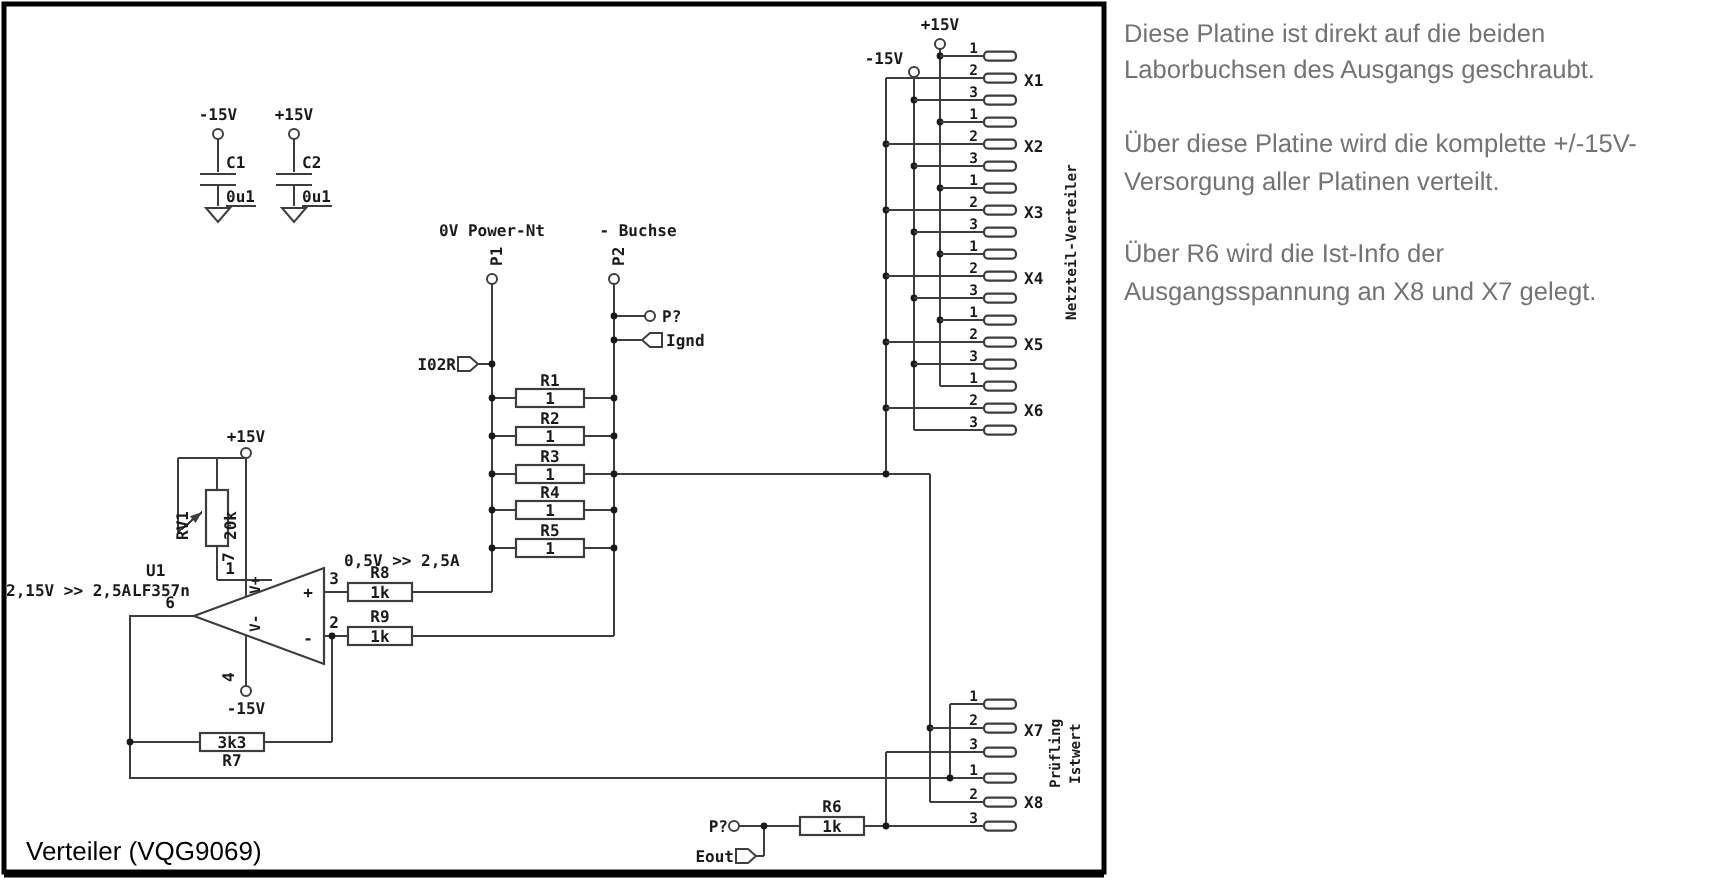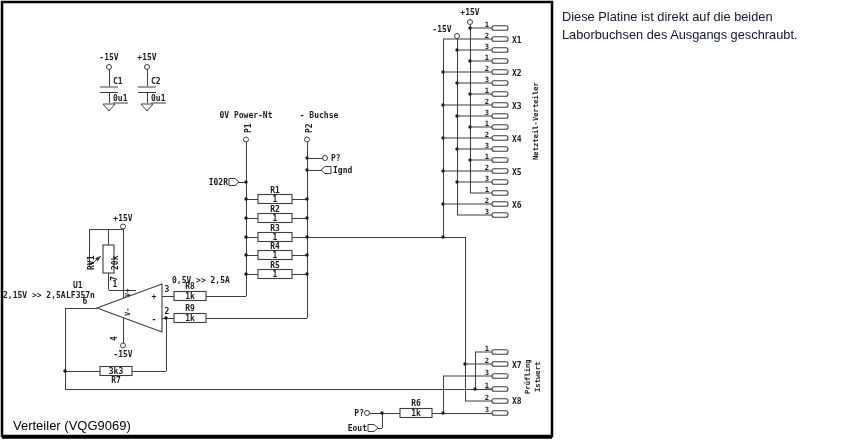--- a/index.html
+++ b/index.html
@@ -1,18 +1,18 @@
 <!DOCTYPE html>
 <html><head>
 <meta charset="utf-8">
 <style>
   html,body{margin:0;padding:0;background:#888;}
   .stage{position:relative;width:857px;height:443px;background:#fff;overflow:hidden;
          outline:1px solid #000;font-family:"Liberation Sans",sans-serif;}
-  .notes{position:absolute;left:562px;top:8px;width:294px;color:#0f172a;
+  .notes{position:absolute;left:562px;top:8px;width:294px;color:#737373;
          font:12.8px/18.4px "Liberation Sans",sans-serif;}
   .notes p{margin:0 0 18.4px 0;white-space:pre;}
   svg{position:absolute;left:0;top:0;}
   .w{stroke:#3d3d3d;stroke-width:1;fill:none;}
   .comp{fill:#fff;stroke:#3d3d3d;stroke-width:1.1;}
   .pad{fill:#fdfdfd;stroke:#3d3d3d;stroke-width:1.1;}
   .dot{fill:#1a1a1a;stroke:none;}
   .pinc{fill:#fff;stroke:#3d3d3d;stroke-width:1;}
   .glyph{fill:#fff;stroke:#3d3d3d;stroke-width:1;}
   .ah{fill:#3d3d3d;stroke:none;}
@@ -366,15 +366,19 @@
   </g>
   <text class="t7" transform="translate(530,394) rotate(-90)">Prüfling</text>
   <text class="t7" transform="translate(540,392) rotate(-90)">Istwert</text>
 
   <text class="title" x="13" y="430">Verteiler (VQG9069)</text>
 </svg>
 
 <div class="notes">
   <p>Diese Platine ist direkt auf die beiden
 Laborbuchsen des Ausgangs geschraubt.</p>
+  <p>Über diese Platine wird die komplette +/-15V-
+Versorgung aller Platinen verteilt.</p>
+  <p>Über R6 wird die Ist-Info der
+Ausgangsspannung an X8 und X7 gelegt.</p>
 </div>
 
 </div>
 
 </body></html>

